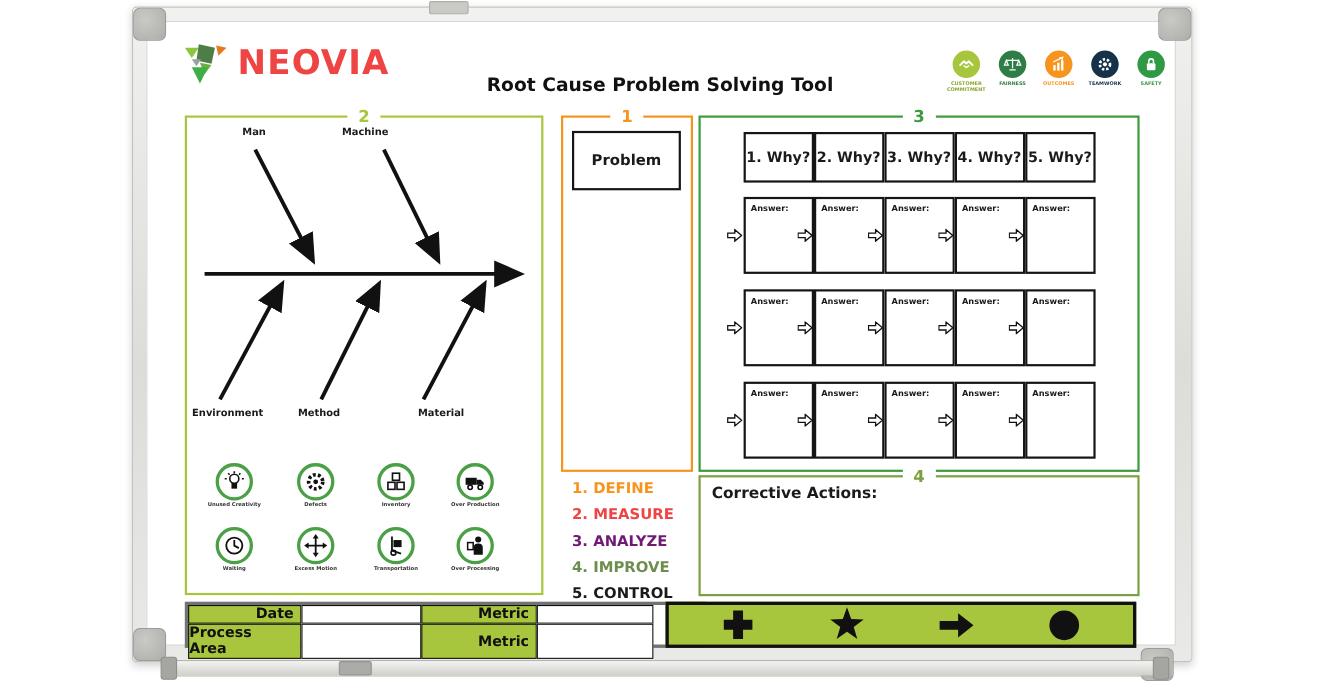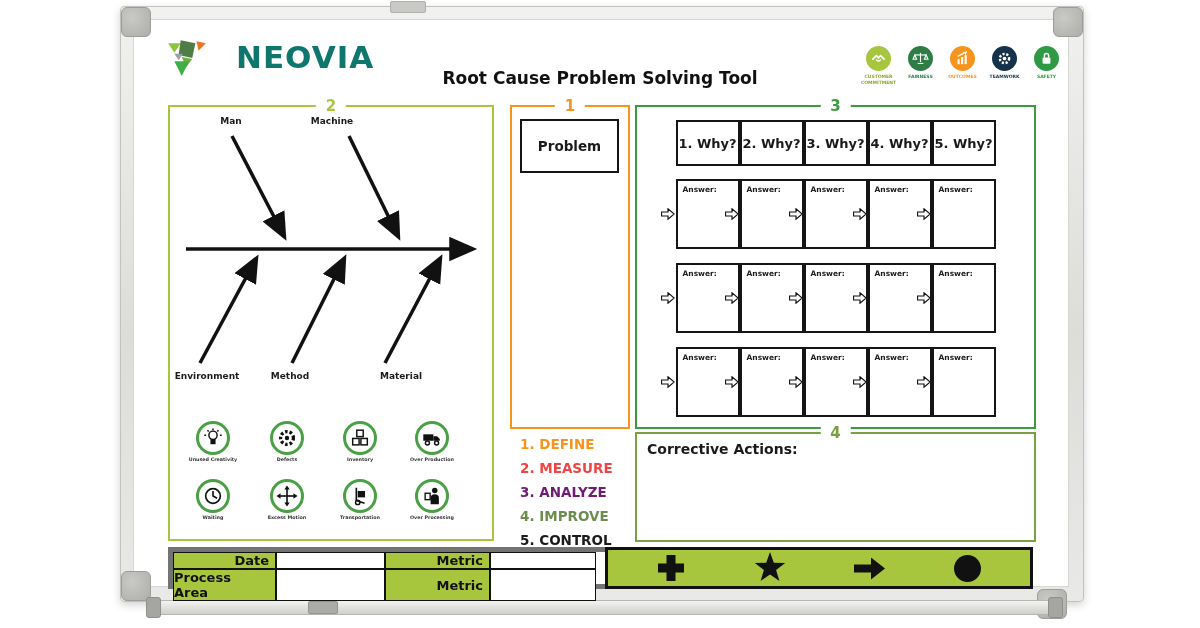--- a/index.html
+++ b/index.html
@@ -13,21 +13,21 @@
            box-shadow:inset 0 0 0 1px #d6d6d3;}
   .corner{position:absolute;width:28px;height:28px;background:radial-gradient(circle at 35% 35%,#c9c9c6,#adadaa);
           border:1px solid #9c9c99;border-radius:6px;}
   .tab{position:absolute;background:#c9c9c6;border:1px solid #aeaeab;border-radius:2px;}
   .tray{position:absolute;left:150px;top:600px;width:906px;height:13px;
         background:linear-gradient(180deg,#f3f3f1,#cfcfcb);border:1px solid #b5b5b2;border-radius:2px;}
   .traycap{position:absolute;width:13px;height:19px;background:#a5a5a2;border:1px solid #8f8f8c;border-radius:3px;top:597px;}
   .trayclip{position:absolute;left:308px;top:601px;width:28px;height:11px;background:#ababa8;border:1px solid #949491;border-radius:2px;}
   
   .logo{position:absolute;left:166px;top:36px;display:flex;align-items:center;gap:8px;}
-  .logo-text{font-size:31px;font-weight:bold;color:#0f766e;letter-spacing:1px;margin-left:20px;}
+  .logo-text{font-size:31px;font-weight:bold;color:#ef4444;letter-spacing:1px;}
   .board-title{position:absolute;left:400px;top:68px;width:400px;text-align:center;
                font-size:17px;font-weight:bold;color:#111;}
   .values{position:absolute;left:862px;top:46px;display:flex;gap:9px;}
   .value{width:33px;display:flex;flex-direction:column;align-items:center;}
   .vcirc{width:25px;height:25px;border-radius:50%;display:flex;align-items:center;justify-content:center;}
   .vlabel{margin-top:3px;font-size:4.5px;font-weight:bold;text-align:center;line-height:1.25;}
   
   .secbox{position:absolute;background:#fff;}
   .chip{position:absolute;top:-10px;left:50%;transform:translateX(-50%);background:#fff;
         padding:0 10px;font-size:15px;font-weight:bold;line-height:1.2;}
@@ -59,21 +59,21 @@
   .why-head-row{top:13px;}
   .why-head{width:64px;height:46px;border:2.5px solid #151515;box-sizing:border-box;
             display:flex;align-items:center;justify-content:center;font-size:13px;font-weight:bold;background:#fff;}
   .ans-cell{position:relative;width:64px;height:70px;}
   .ansbox{width:64px;height:70px;border:2.5px solid #151515;box-sizing:border-box;background:#fff;}
   .ansbox span{display:block;padding:4px 0 0 5px;font-size:7.5px;font-weight:bold;}
   .flow-arrow{position:absolute;left:-15px;top:29px;}
   
   .corrective-label{position:absolute;left:10px;top:7px;font-size:14px;font-weight:bold;}
   
-  .ftable{position:absolute;left:168px;top:547px;width:474px;height:42px;border:5px solid #737373;
+  .ftable{position:absolute;left:168px;top:547px;width:474px;height:42px;border:3px solid #737373;
           box-sizing:border-box;display:grid;grid-template-columns:103px 109px 105px 106px;grid-template-rows:1fr 1fr;}
   .fcell{box-sizing:border-box;border:1.5px solid #111;display:flex;align-items:center;}
   .fcell.green{background:#a8c63d;justify-content:flex-end;padding-right:6px;font-size:13px;font-weight:bold;color:#111;}
   .fcell.white{background:#fff;}
   .symbar{position:absolute;left:605px;top:547px;width:428px;height:42px;background:#a8c63d;
           border:3px solid #111;box-sizing:border-box;display:flex;align-items:center;justify-content:space-around;padding:0 14px;}
 </style>
 </head>
 <body>
 

